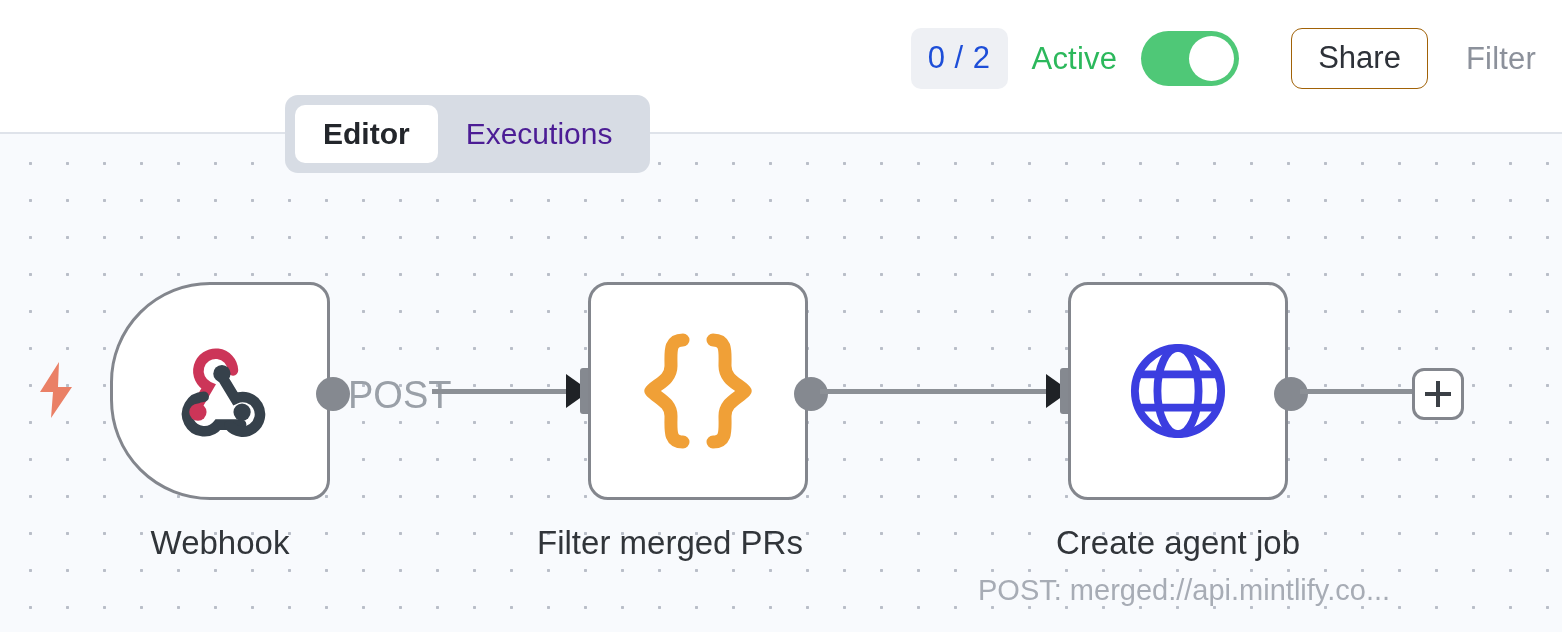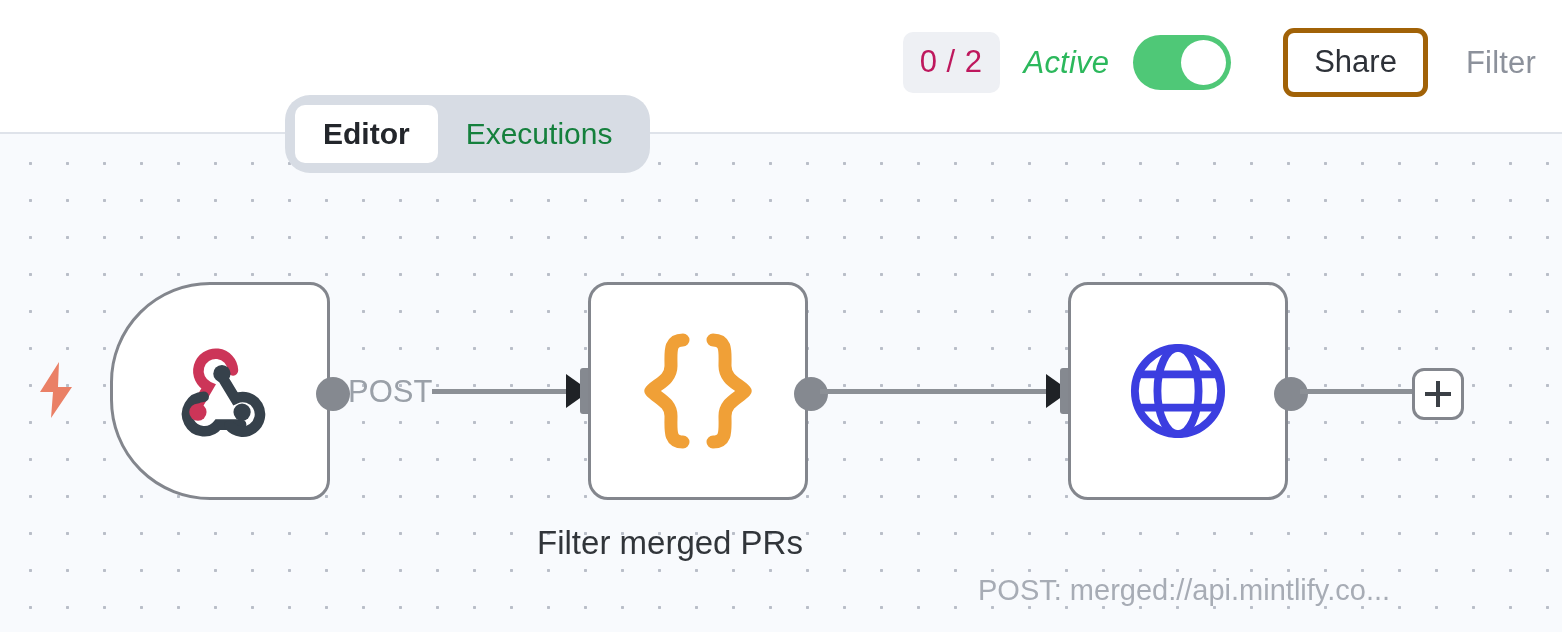--- a/index.html
+++ b/index.html
@@ -35,33 +35,32 @@
   .header-right {
     position: absolute;
     right: 26px;
     top: 28px;
     display: flex;
     align-items: center;
     gap: 0px;
   }
   .count-badge {
     background: #eef0f4;
-    color: #be185d;
+    color: #1d4ed8;
     border-radius: 10px;
     font-size: 31px;
     line-height: 1;
     padding: 14px 17px 16px 17px;
     letter-spacing: 0.5px;
   }
   .active-label {
     color: #2cb85c;
     font-size: 31px;
     margin-left: 24px;
     letter-spacing: 0.2px;
-    font-style: italic;
   }
   .toggle {
     margin-left: 24px;
     width: 98px;
     height: 55px;
     border-radius: 28px;
     background: #4fc877;
     position: relative;
     flex: none;
   }
@@ -69,21 +68,21 @@
     position: absolute;
     top: 5px;
     right: 5px;
     width: 45px;
     height: 45px;
     border-radius: 50%;
     background: #ffffff;
   }
   .share-btn {
     margin-left: 52px;
-    border: 5px solid #a16207;
+    border: 1px solid #a16207;
     border-radius: 11px;
     background: #ffffff;
     color: #2d3138;
     font-size: 31px;
     font-family: "Liberation Sans", sans-serif;
     padding: 13px 26px 15px 26px;
     line-height: 1;
     cursor: pointer;
   }
   .saved-label {
@@ -93,31 +92,31 @@
     letter-spacing: 0.2px;
   }
 
   
   .tabs {
     position: absolute;
     left: 285px;
     top: 95px;
     height: 78px;
     background: #d7dce4;
-    border-radius: 25px;
+    border-radius: 13px;
     display: flex;
     align-items: center;
     padding: 0 10px;
     gap: 0px;
     box-sizing: border-box;
     z-index: 9;
   }
   .tab {
     font-size: 30px;
-    color: #15803d;
+    color: #4c1d95;
     padding: 0 28px;
     height: 58px;
     display: flex;
     align-items: center;
     border-radius: 10px;
     cursor: pointer;
     white-space: nowrap;
   }
   .tab.active {
     background: #ffffff;
@@ -209,21 +208,21 @@
   .edge-arrow {
     position: absolute;
     width: 0; height: 0;
     border-top: 17px solid transparent;
     border-bottom: 17px solid transparent;
     border-left: 24px solid #1f2226;
   }
   .edge-label {
     position: absolute;
     color: #9aa0a8;
-    font-size: 31px;
+    font-size: 38px;
     line-height: 1;
     background: transparent;
   }
 
   .bolt {
     position: absolute;
     left: 38px;
     top: 228px;
     width: 36px;
     height: 56px;
@@ -297,20 +296,21 @@
             <path d="M52 35 L66 58 A18 18 0 1 1 60 86" stroke="#36414b"></path>
           </g>
           <circle cx="52" cy="32" r="9" fill="#36414b"></circle>
           <circle cx="27" cy="72" r="9" fill="#cc3558"></circle>
           <circle cx="73" cy="72" r="9" fill="#36414b"></circle>
         </svg>
       </div>
 
       <div class="port-circle" style="left:203px; top:92px;"></div>
     </div>
+    <div class="node-label" style="left:110px; top:392px; width:220px;">Webhook</div>
 
     <div class="edge-label" style="left:348px; top:242px;">POST</div>
     <div class="edge-line" style="left:432px; top:255px; width:140px;"></div>
     <div class="edge-arrow" style="left:566px; top:240px;"></div>
     <div class="port-rect" style="left:580px; top:234px;"></div>
 
     <div class="node square filter">
       <div class="node-icon">
         <svg width="110" height="118" viewBox="0 0 110 118" xmlns="http://www.w3.org/2000/svg">
           <g fill="none" stroke="#f0a037" stroke-width="13" stroke-linecap="round" stroke-linejoin="round">
@@ -333,20 +333,21 @@
           <g fill="none" stroke="#3b3ee0" stroke-width="8">
             <circle cx="50" cy="50" r="44"></circle>
             <ellipse cx="50" cy="50" rx="21" ry="44"></ellipse>
             <line x1="8" y1="33" x2="92" y2="33"></line>
             <line x1="8" y1="67" x2="92" y2="67"></line>
           </g>
         </svg>
       </div>
       <div class="port-circle" style="left:203px; top:92px;"></div>
     </div>
+    <div class="node-label" style="left:1028px; top:392px; width:300px;">Create agent job</div>
     <div class="node-sub" style="left:978px; top:442px; width:400px;">POST: merged://api.mintlify.co...</div>
 
     <div class="edge-line" style="left:1300px; top:255px; width:114px;"></div>
     <div class="add-btn">
       <span class="plus"></span>
     </div>
 
   </div>
 </div>
 

